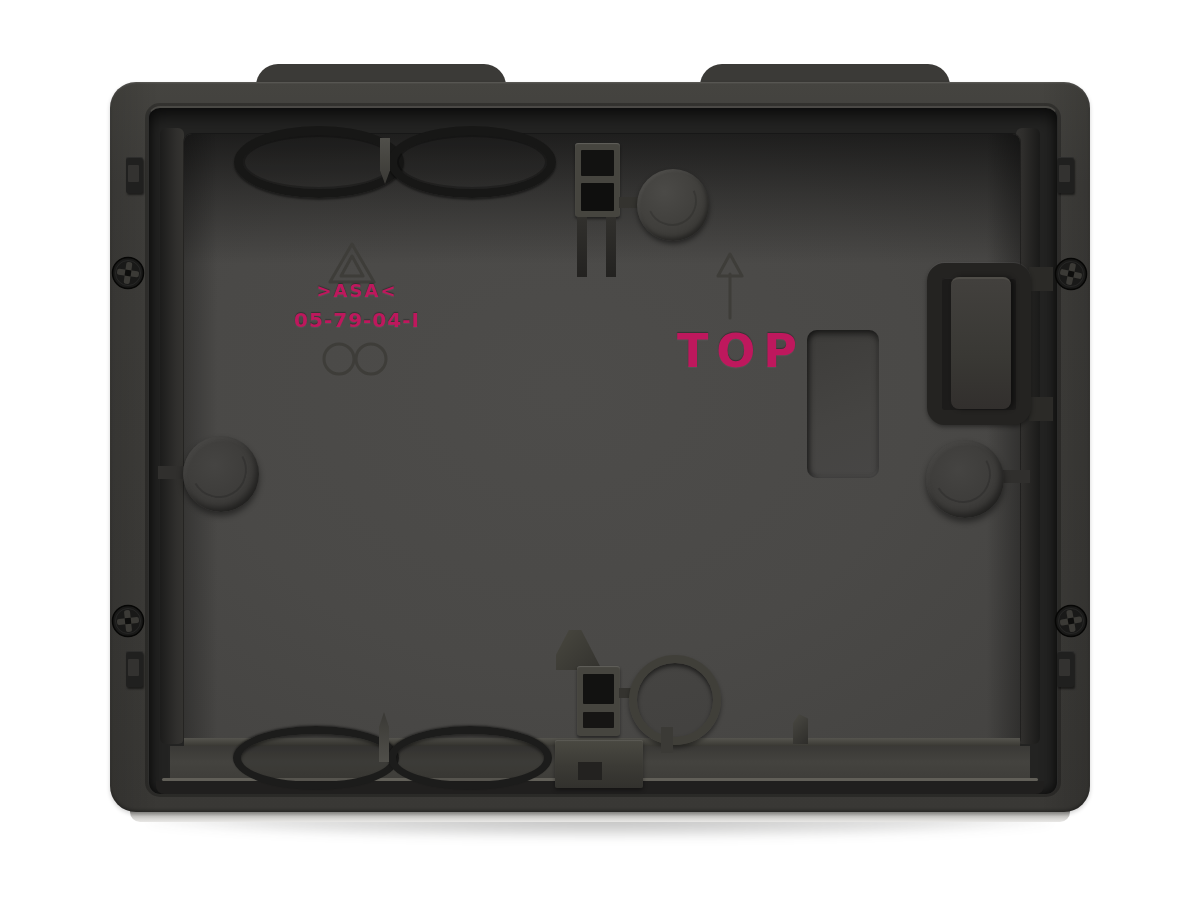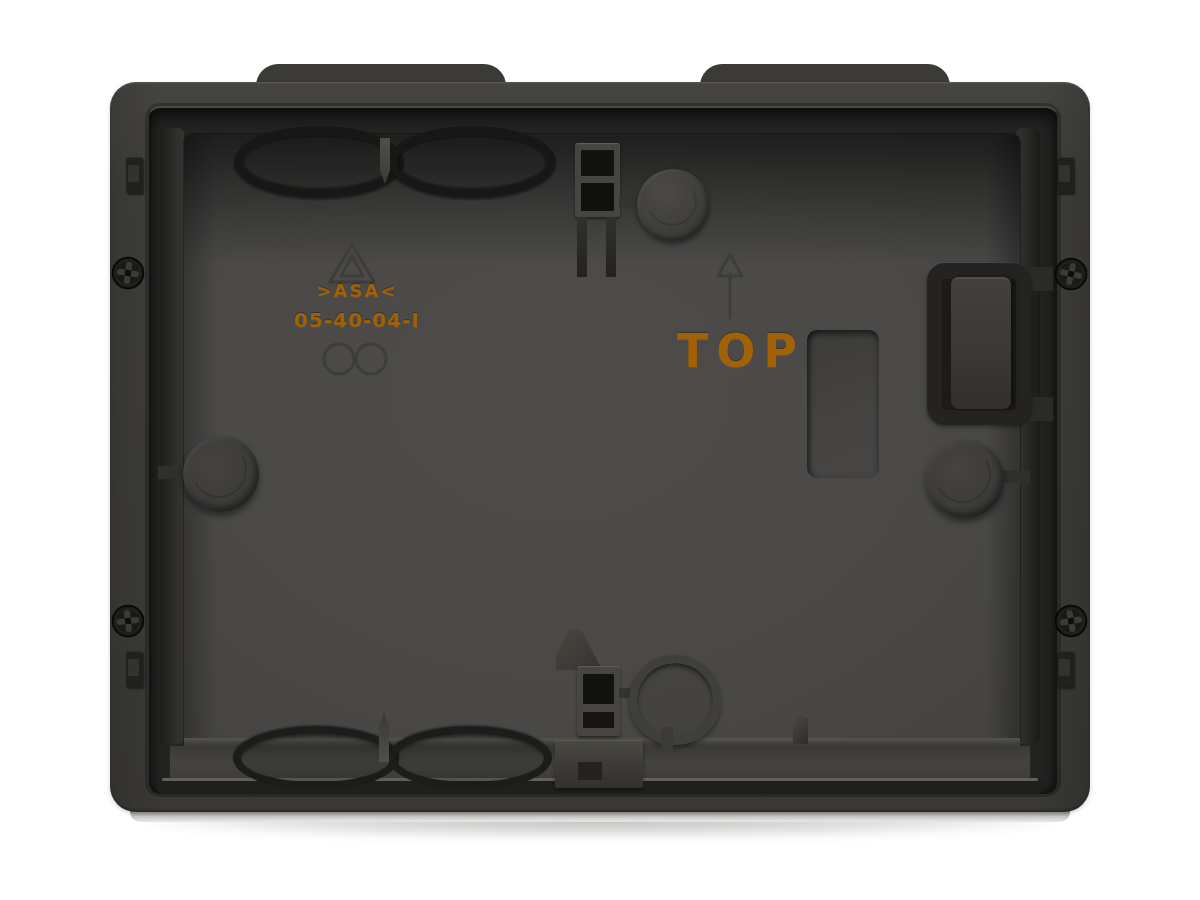--- a/index.html
+++ b/index.html
@@ -162,21 +162,21 @@
   .screw{width:38px;height:38px;z-index:9;}
 
   
   .wall-notch{width:17px;height:36px;background:#20201f;z-index:9;border-radius:2px;
     box-shadow:inset 0 1px 1px rgba(255,255,255,.07), 1px 2px 2px rgba(0,0,0,.5);}
   .wall-notch i{position:absolute;left:2px;top:8px;width:11px;height:17px;background:#333230;border-radius:1px;}
   .wall-notch.lt{left:126px;top:157px;} .wall-notch.lb{left:126px;top:651px;}
   .wall-notch.rt{left:1057px;top:157px;} .wall-notch.rb{left:1057px;top:651px;}
 
   
-  .emboss{color:#a16207;z-index:8;text-align:center;
+  .emboss{color:#be185d;z-index:8;text-align:center;
     text-shadow:0 -1px 1px rgba(0,0,0,.30), 0 1px 1px rgba(255,255,255,.06);
     font-family:"DejaVu Sans",sans-serif;}
   .mark-asa{left:292px;top:280px;width:130px;font-size:18px;letter-spacing:2px;font-weight:bold;}
   .mark-code{left:262px;top:308px;width:190px;font-size:20px;letter-spacing:1px;font-weight:bold;}
   .mark-top{left:656px;top:324px;width:170px;font-size:46px;letter-spacing:8px;font-weight:bold;}
   .emboss-svg{z-index:8;}
   .emboss-svg path, .emboss-svg circle, .emboss-svg polygon{
     fill:none;stroke:#3e3d39;stroke-width:3;}
 </style>
 </head>
@@ -287,21 +287,21 @@
   </div>
 <div class="abs wall-notch rb">
     <i></i>
   </div>
 
 <svg class="abs emboss-svg" style="left:325px;top:238px" width="54" height="50" viewBox="0 0 54 50">
   <polygon points="27,6 49,44 5,44" stroke-linejoin="round"></polygon>
   <polygon points="27,18 38,38 16,38" stroke-width="2" stroke-linejoin="round"></polygon>
 </svg>
 <div class="abs emboss mark-asa">&gt;ASA&lt;</div>
-<div class="abs emboss mark-code">05-40-04-I</div>
+<div class="abs emboss mark-code">05-79-04-I</div>
 <svg class="abs emboss-svg" style="left:316px;top:338px" width="78" height="42" viewBox="0 0 78 42">
   <circle cx="23" cy="21" r="15"></circle>
   <circle cx="55" cy="21" r="15"></circle>
 </svg>
 <svg class="abs emboss-svg" style="left:708px;top:250px" width="44" height="72" viewBox="0 0 44 72">
   <path d="M22 68 L22 24" stroke-linecap="round"></path>
   <polygon points="22,4 34,26 10,26" stroke-linejoin="round"></polygon>
 </svg>
 <div class="abs emboss mark-top">TOP</div>
 

